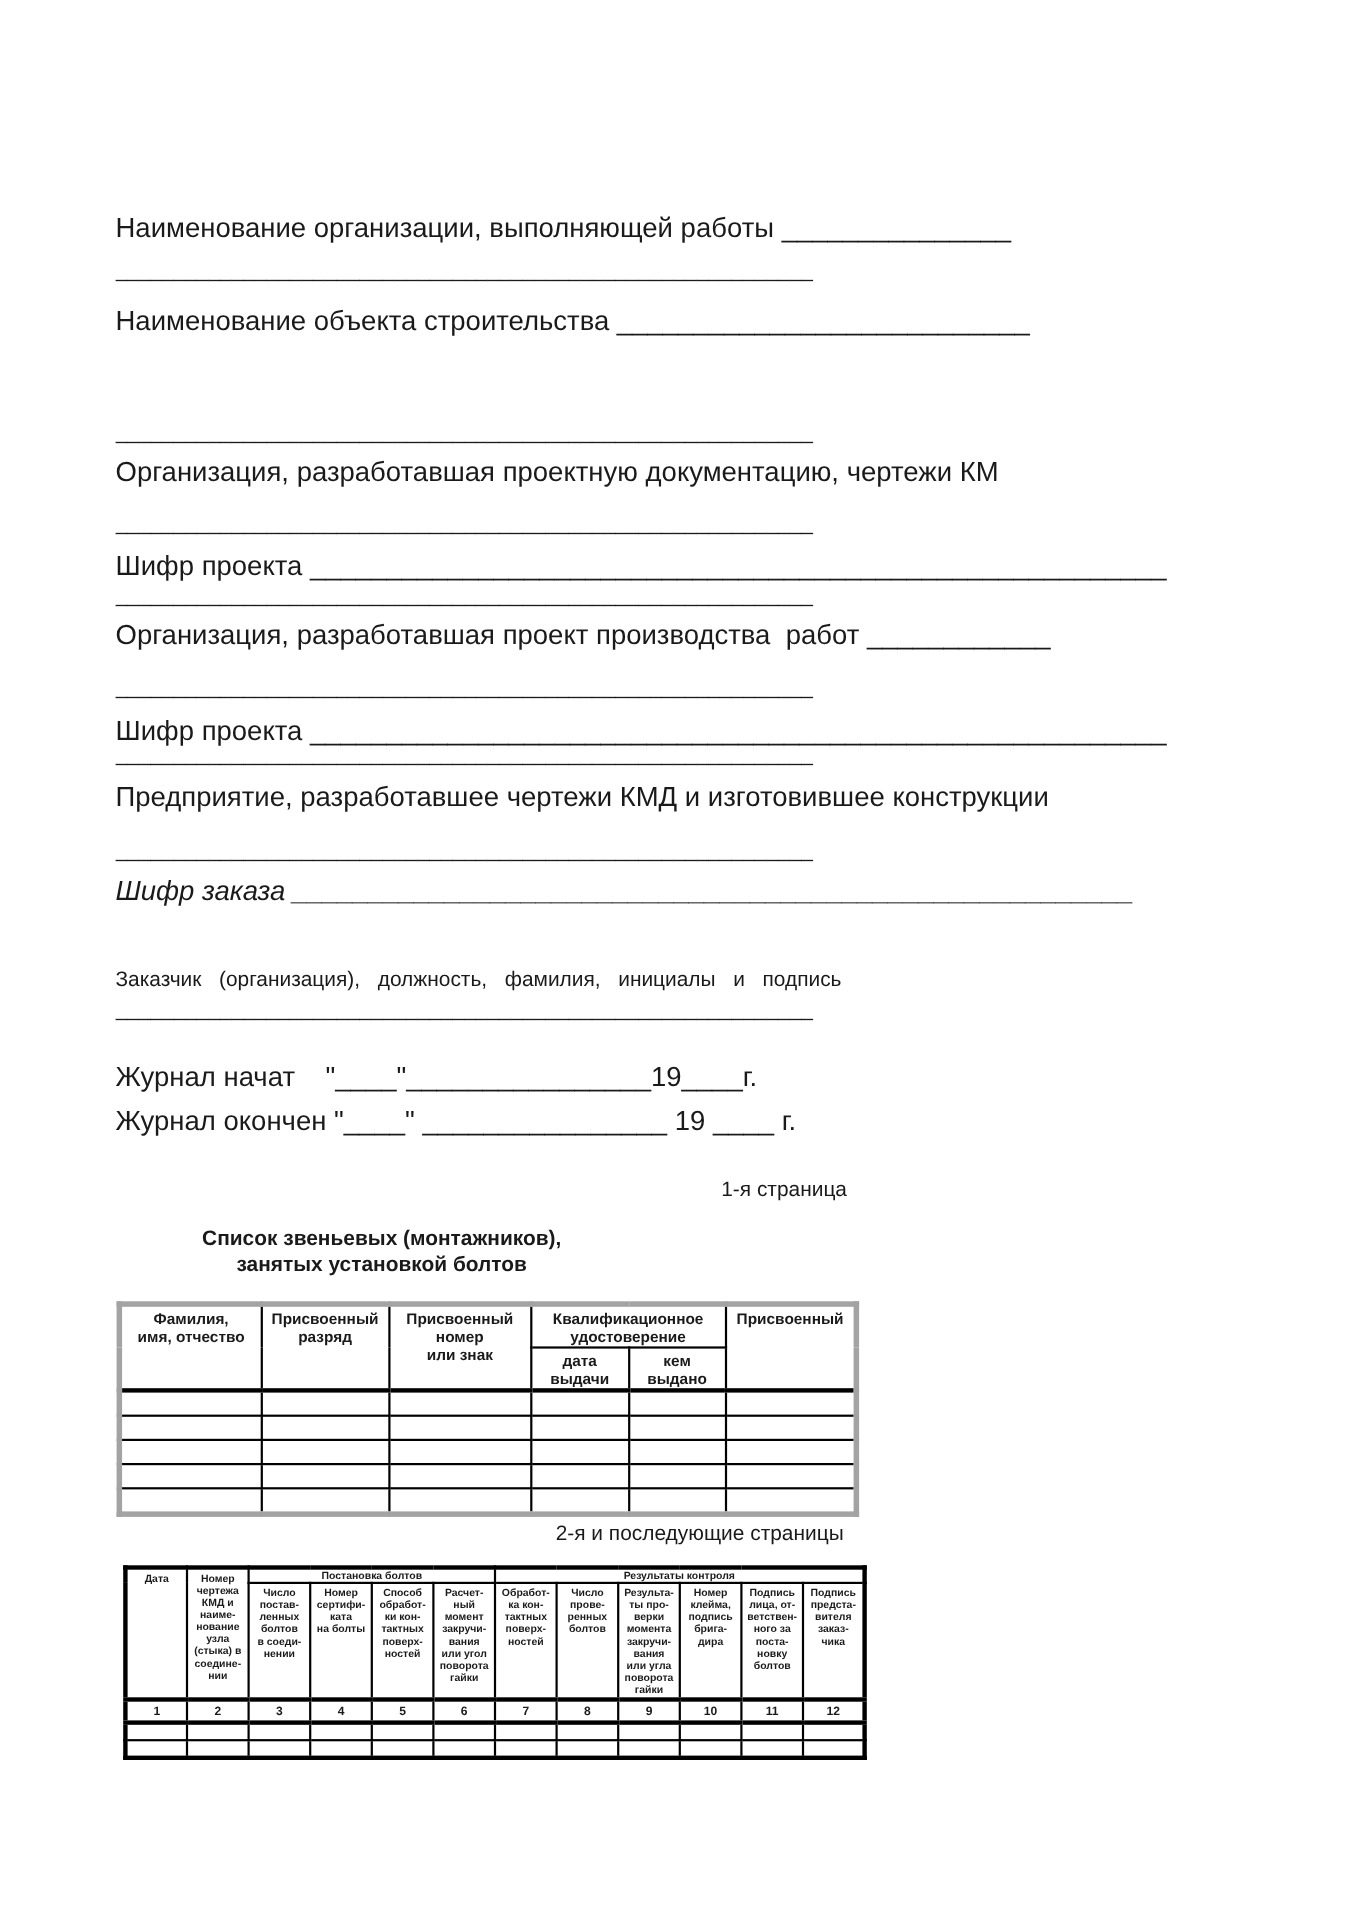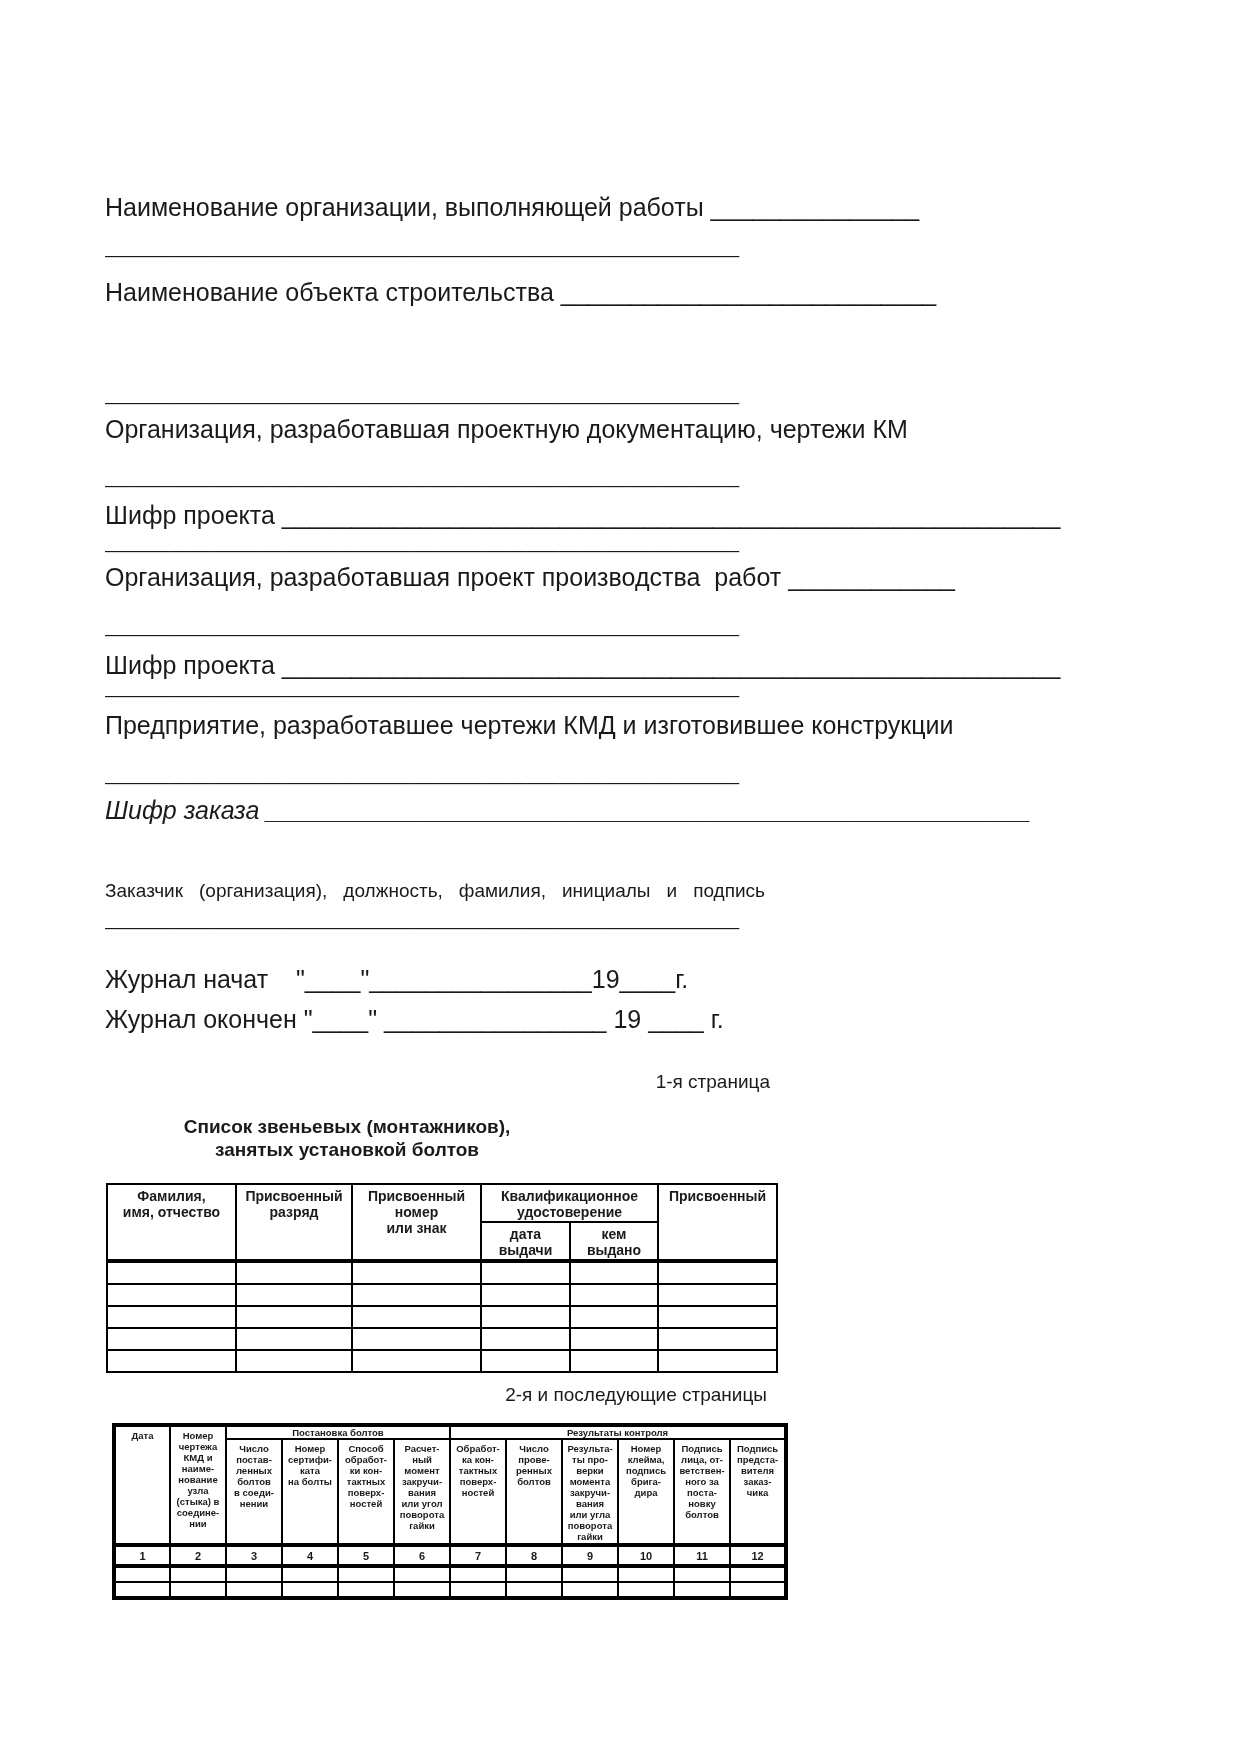--- a/index.html
+++ b/index.html
@@ -13,21 +13,21 @@
   }
   .abs{position:absolute;}
   .line{font-size:25px;line-height:22px;white-space:pre;}
   .para{font-size:19px;line-height:22px;}
   .justline{font-size:19px;line-height:22px;text-align:justify;text-align-last:justify;}
   .rule{font-size:19px;line-height:22px;white-space:nowrap;overflow:hidden;width:640px;letter-spacing:0;}
   .right{text-align:right;}
   .doc-title{font-size:19px;line-height:23px;font-weight:bold;text-align:center;white-space:pre-line;}
 
   
-  table.t1{border-collapse:collapse;table-layout:fixed;border:2px solid #a3a3a3;}
+  table.t1{border-collapse:collapse;table-layout:fixed;border:5px solid #a3a3a3;}
   table.t1 th, table.t1 td{border:2px solid #000;padding:1px 2px;}
   table.t1 thead th{
     font-size:14px;line-height:16px;font-weight:bold;
     text-align:center;vertical-align:top;white-space:pre-line;padding-top:3px;
   }
   table.t1 thead tr.subrow th{border-bottom:4px solid #000;}
   table.t1 thead th.rspan{border-bottom:4px solid #000;}
   table.t1 tbody tr{height:18px;}
   table.t1 tbody td{height:18px;}
 

